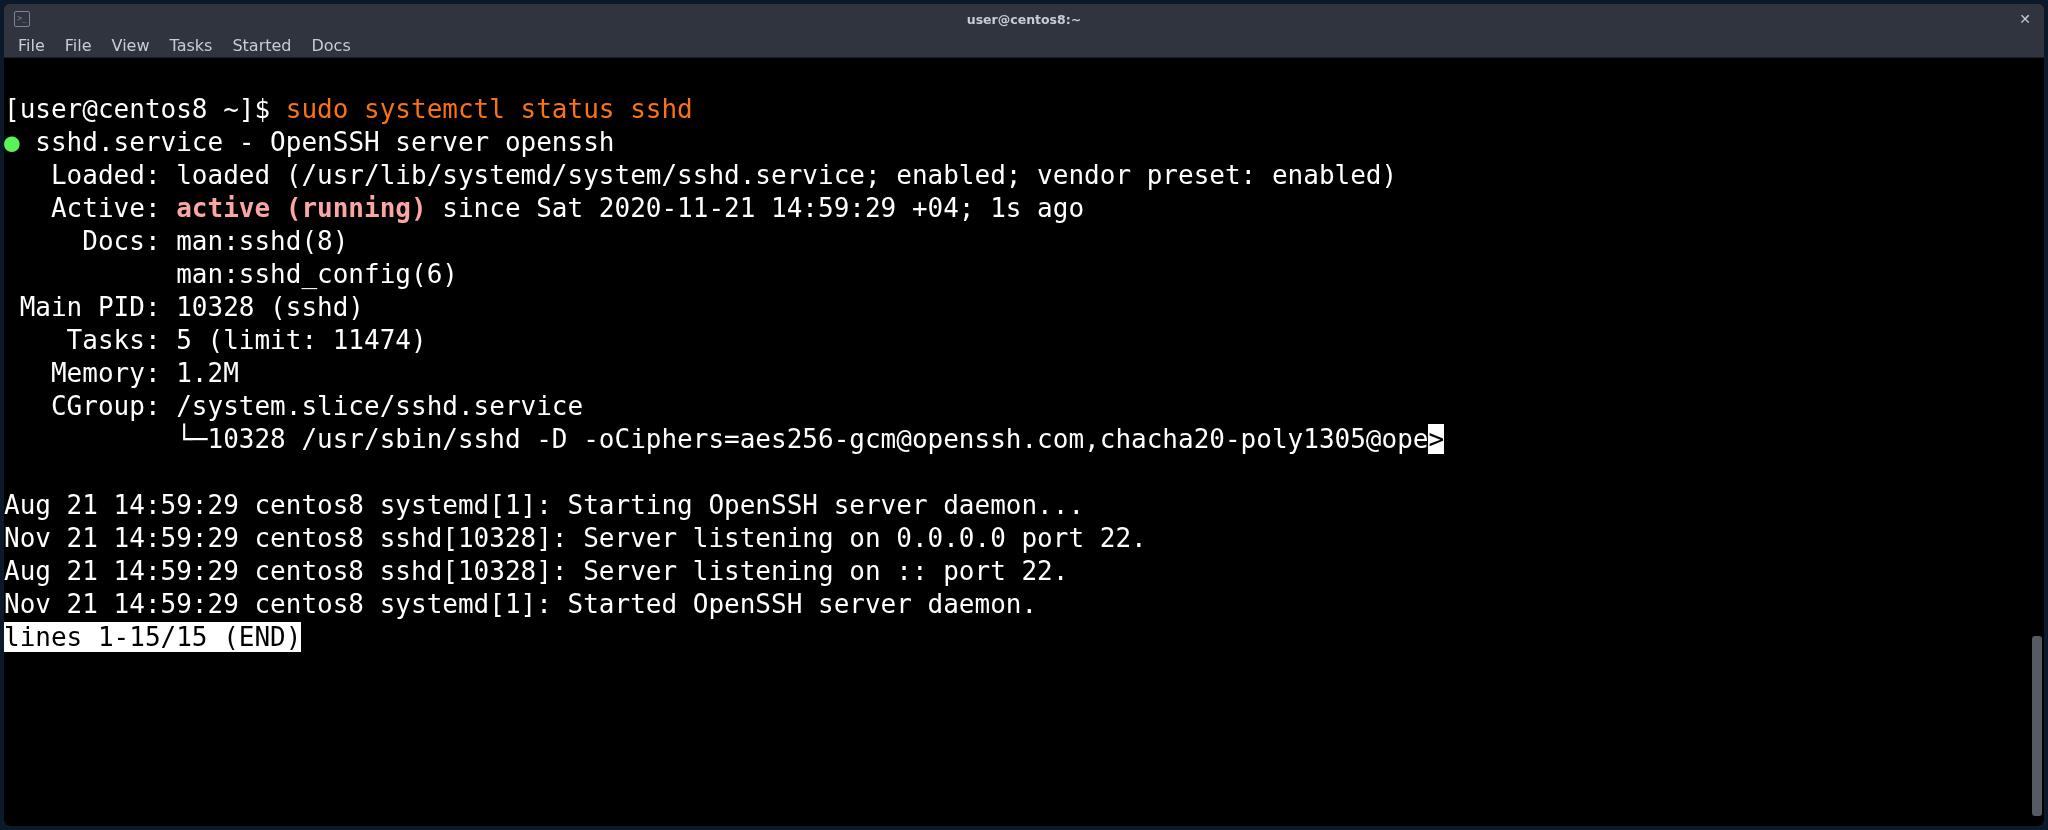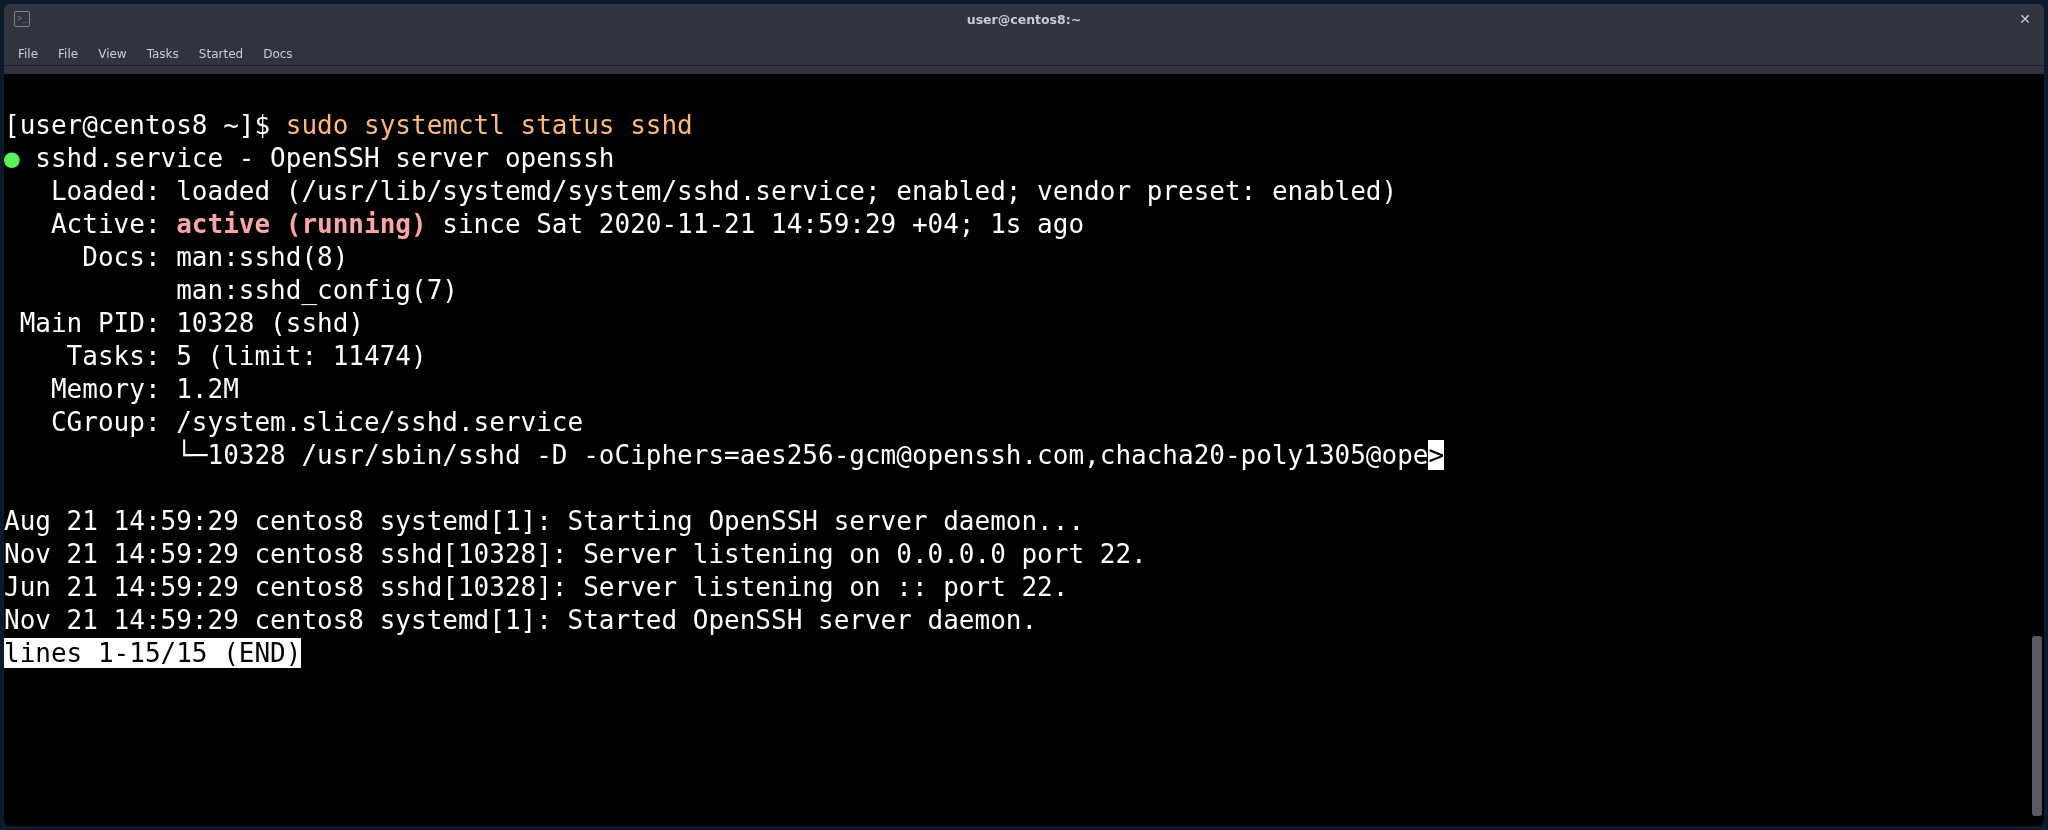--- a/index.html
+++ b/index.html
@@ -1,15 +1,15 @@
 <!DOCTYPE html>
 <html><head>
 <meta charset="utf-8">
 <style>
-  * { margin: 0; padding: 0; box-sizing: border-box; gap: 8px; }
+  * { margin: 0; padding: 0; box-sizing: border-box; }
   html, body { width: 2048px; height: 830px; overflow: hidden; }
   body {
     font-family: "DejaVu Sans Mono", "Liberation Mono", monospace;
     background: #0a1a2a;
   }
   .window {
     position: absolute;
     top: 4px; left: 4px; right: 4px; bottom: 4px;
     background: #2f343f;
     border-radius: 6px;
@@ -56,38 +56,38 @@
   }
   .menubar {
     height: 24px;
     background: #2f343f;
     display: flex;
     align-items: center;
     padding: 0 6px;
     gap: 4px;
     font-family: "DejaVu Sans", "Liberation Sans", sans-serif;
     color: #c8ccd4;
-    font-size: 12px;
+    font-size: 16px;
     border-bottom: 1px solid #1b1e24;
   }
   .menubar .menuitem { padding: 2px 8px; cursor: pointer; }
   .term {
     flex: 1;
     background: #000000;
     color: #ffffff;
     font-family: "DejaVu Sans Mono", "Liberation Mono", monospace;
     font-size: 26px;
     line-height: 33px;
     white-space: pre;
     padding: 2px 0 0 0;
     letter-spacing: 0px;
     overflow: hidden;
     position: relative;
   }
-  .faint { color: #fdba74; }
+  .faint { color: #f97316; }
   .green { color: #fca5a5; font-weight: bold; }
   .dot  { color: #5af15a; }
   .hl   { background: #ffffff; color: #000000; }
   .scrollbar-stub{
     position:absolute;
     right:2px;
     bottom:10px;
     width:10px;
     height:180px;
     background:#555a63;
@@ -113,28 +113,28 @@
     <div class="menuitem">Started</div>
     <div class="menuitem">Docs</div>
   </div>
 
   <div class="term">
 <span>[user@centos8 ~]$ </span><span class="faint">sudo systemctl status sshd</span>
 <span class="dot">●</span><span> sshd.service - OpenSSH server openssh</span>
 <span>   Loaded: loaded (/usr/lib/systemd/system/sshd.service; enabled; vendor preset: enabled)</span>
 <span>   Active: </span><span class="green">active (running)</span><span> since Sat 2020-11-21 14:59:29 +04; 1s ago</span>
 <span>     Docs: man:sshd(8)</span>
-<span>           man:sshd_config(7)</span>
+<span>           man:sshd_config(6)</span>
 <span> Main PID: 10328 (sshd)</span>
 <span>    Tasks: 5 (limit: 11474)</span>
 <span>   Memory: 1.2M</span>
 <span>   CGroup: /system.slice/sshd.service</span>
 <span>           └─10328 /usr/sbin/sshd -D -oCiphers=aes256-gcm@openssh.com,chacha20-poly1305@ope</span><span class="hl">&gt;</span>
 
 <span>Aug 21 14:59:29 centos8 systemd[1]: Starting OpenSSH server daemon...</span>
 <span>Nov 21 14:59:29 centos8 sshd[10328]: Server listening on 0.0.0.0 port 22.</span>
-<span>Jun 21 14:59:29 centos8 sshd[10328]: Server listening on :: port 22.</span>
+<span>Aug 21 14:59:29 centos8 sshd[10328]: Server listening on :: port 22.</span>
 <span>Nov 21 14:59:29 centos8 systemd[1]: Started OpenSSH server daemon.</span>
 <span class="hl">lines 1-15/15 (END)</span>
   <div class="scrollbar-stub"></div>
   </div>
 
 </div>
 
 </body></html>

